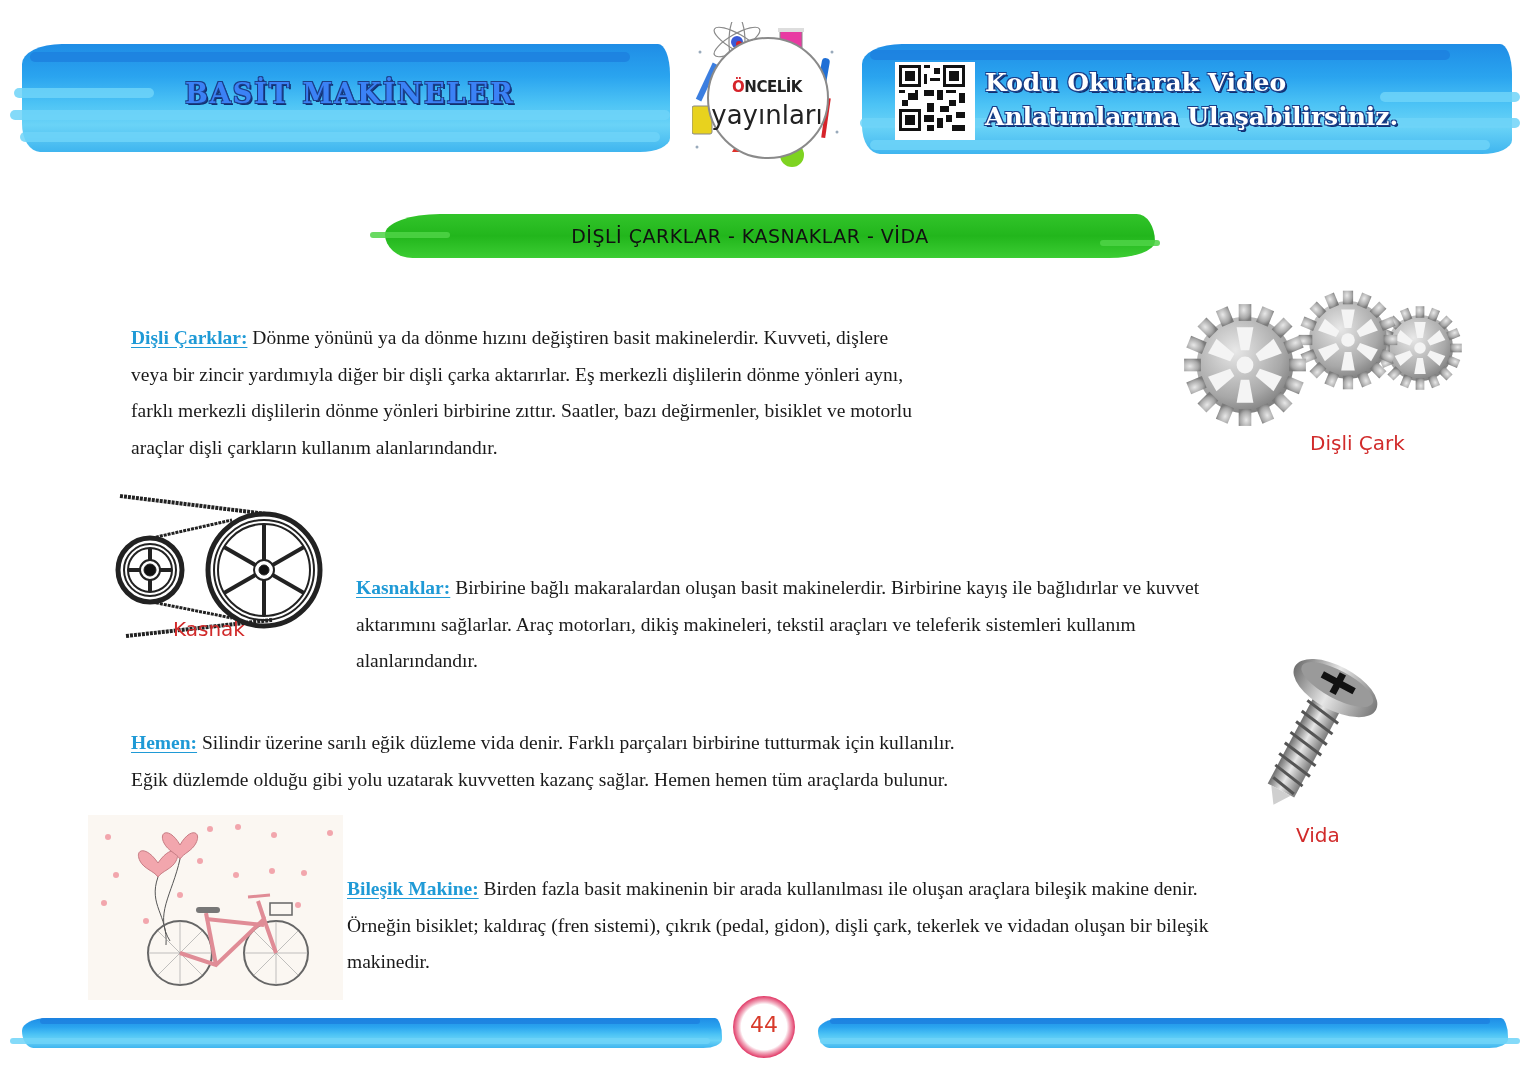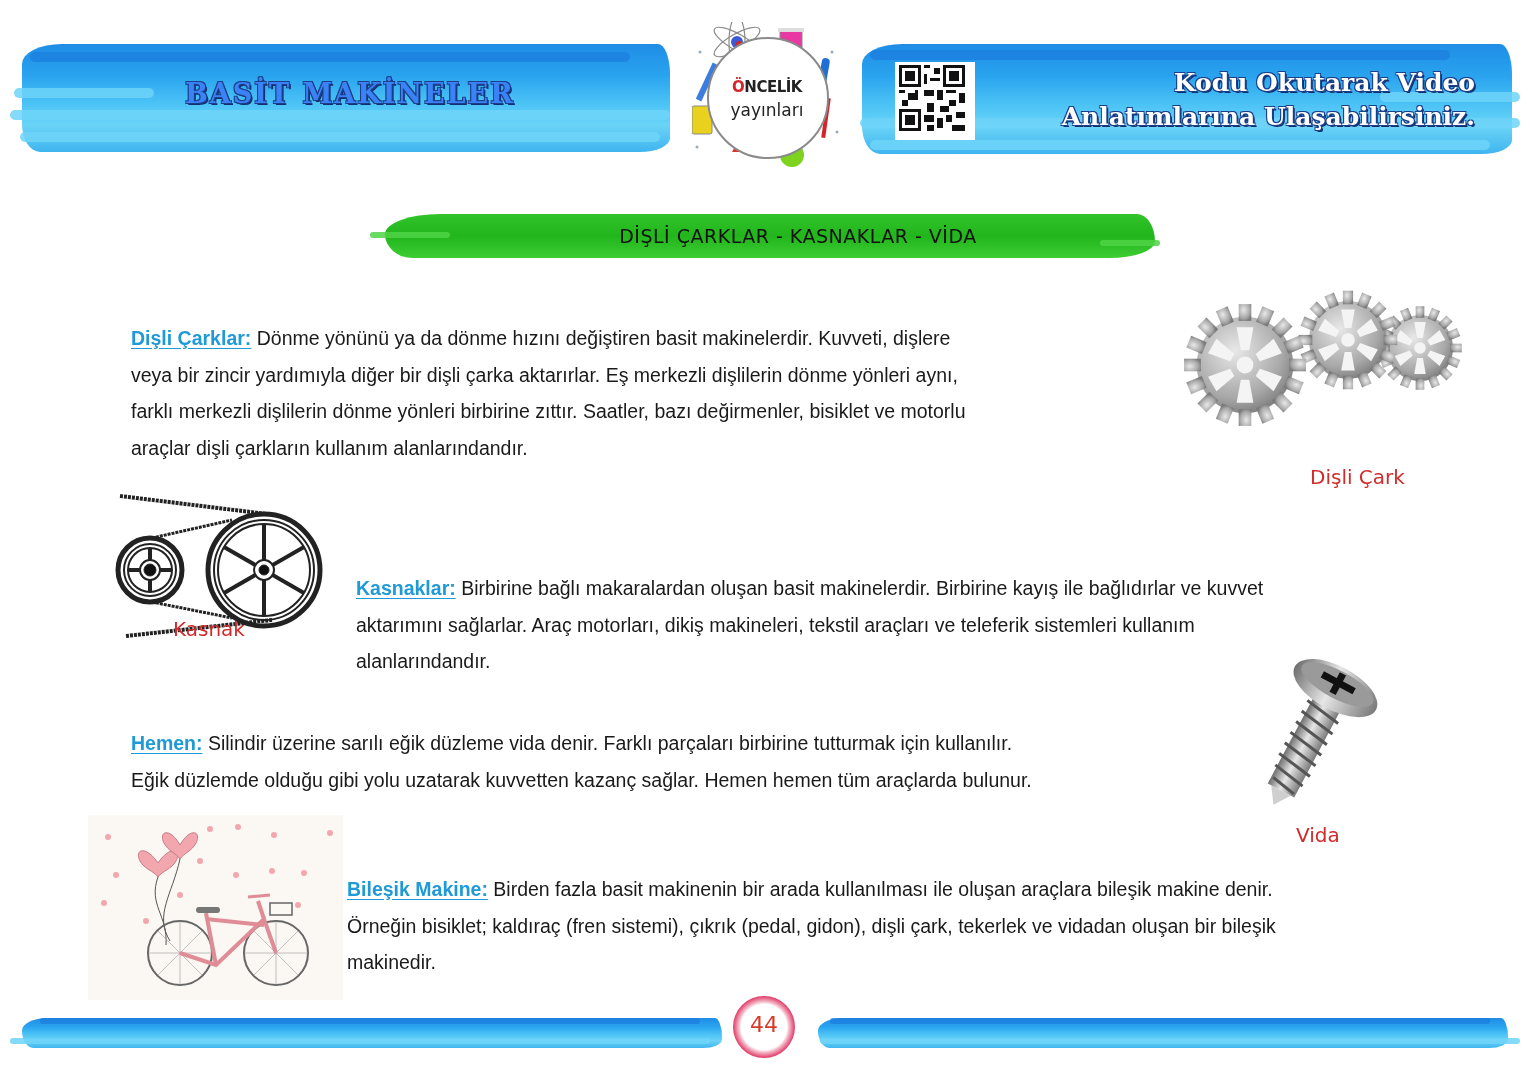--- a/index.html
+++ b/index.html
@@ -29,63 +29,63 @@
 
   .header-title-left {
     position:absolute; left:185px; top:78px;
     font-family:"DejaVu Serif", serif; font-weight:bold;
     font-size:27px; letter-spacing:2px; color:#3b82f6;
     text-shadow: -1px -1px 0 #1b3f8a, 1px -1px 0 #1b3f8a, -1px 1px 0 #1b3f8a, 1px 1px 0 #1b3f8a, 2px 2px 0 #123070;
   }
   .header-title-right {
     position:absolute; left:985px; top:66px; width:490px;
     font-family:"DejaVu Serif", serif; font-weight:bold;
-    font-size:25px; line-height:34px; text-align:right; color:#ffffff;
+    font-size:25px; line-height:34px; text-align:left; color:#ffffff;
     text-shadow: -1px -1px 0 #1b3f8a, 1px -1px 0 #1b3f8a, -1px 1px 0 #1b3f8a, 1px 1px 0 #1b3f8a, 2px 2px 0 #123070;
   }
 
   
   .logo {
     position:absolute; left:692px; top:22px; width:150px; height:150px;
   }
   .logo-ring {
     position:absolute; left:15px; top:15px; width:118px; height:118px;
     border-radius:50%; border:2px solid #8a8a8a; background:#ffffff;
   }
   .logo-brand {
     position:absolute; left:0; width:150px; top:56px; text-align:center;
     font-family:"DejaVu Sans", sans-serif; font-weight:bold; font-size:15px; color:#222;
     letter-spacing:-0.5px;
   }
   .logo-brand .o { color:#d6232a; }
   .logo-sub {
     position:absolute; left:0; width:150px; top:78px; text-align:center;
-    font-family:"DejaVu Sans", sans-serif; font-size:17px; color:#222;
+    font-family:"DejaVu Sans", sans-serif; font-size:26px; color:#222;
   }
 
   
   .qr {
     position:absolute; left:895px; top:62px; width:74px; height:72px;
     background:#ffffff; padding:3px;
   }
 
   
   .green-banner {
     position:absolute; left:385px; top:214px; width:770px; height:44px;
     background: linear-gradient(180deg, #32c42a 0%, #22b61c 50%, #3ccd33 100%);
     border-radius: 60px 20px 50px 30px / 22px 30px 18px 26px;
   }
   .green-title {
     position:absolute; left:385px; top:225px; width:730px; text-align:center;
-    font-family:"DejaVu Sans", sans-serif; font-size:19px; color:#111; letter-spacing:0.5px;padding-left:48px;
+    font-family:"DejaVu Sans", sans-serif; font-size:19px; color:#111; letter-spacing:0.5px;
   }
 
   
   .para {
-    position:absolute; font-family:Liberation Sans, sans-serif;
+    position:absolute; font-family:Liberation Serif, serif;
     font-size:19.5px; line-height:36.5px; color:#1a1a1a;
   }
   .term {
     color:#1f9ad6; text-decoration:underline; text-underline-offset:3px; font-weight:bold;
   }
 
   .caption {
     position:absolute; font-family:"DejaVu Sans", sans-serif;
     font-size:20px; color:#d12b2b;
   }
@@ -246,21 +246,21 @@
             <path d="M-8 -36 L8 -36 L4 -14 L-4 -14 Z" transform="rotate(300)"></path>
         </g>
         <circle r="8" fill="#f4f4f4"></circle>
       </g>
     </defs>
     <use href="#gear" transform="translate(250,58) scale(0.72)"></use>
     <use href="#gear" transform="translate(178,50) scale(0.85)"></use>
     <use href="#gear" transform="translate(75,75) scale(1.05)"></use>
   </svg>
 </div>
-<div class="caption" style="left:1310px; top:431px;margin-top:34px;">Dişli Çark</div>
+<div class="caption" style="left:1310px; top:431px;">Dişli Çark</div>
 
 <div class="abs" style="left:112px; top:490px; width:215px; height:150px;">
   <svg width="215" height="150" viewBox="0 0 215 150">
     <g stroke="#222" fill="none">
       <line x1="8" y1="6" x2="155" y2="24" stroke-width="4" stroke-dasharray="3 1"></line>
       <line x1="14" y1="146" x2="160" y2="130" stroke-width="4" stroke-dasharray="3 1"></line>
       <line x1="40" y1="48" x2="120" y2="30" stroke-width="3" stroke-dasharray="3 1"></line>
       <line x1="40" y1="112" x2="120" y2="128" stroke-width="3" stroke-dasharray="3 1"></line>
 
       <circle cx="38" cy="80" r="32" stroke-width="5"></circle>

